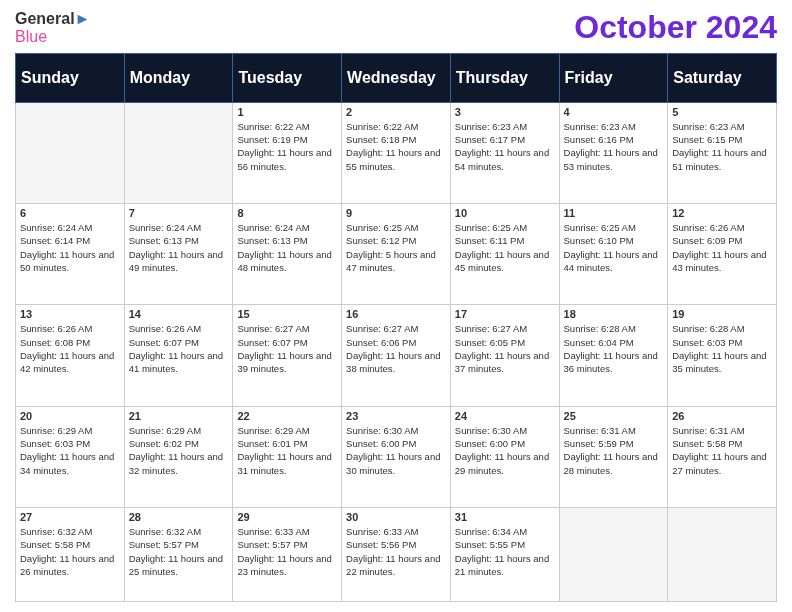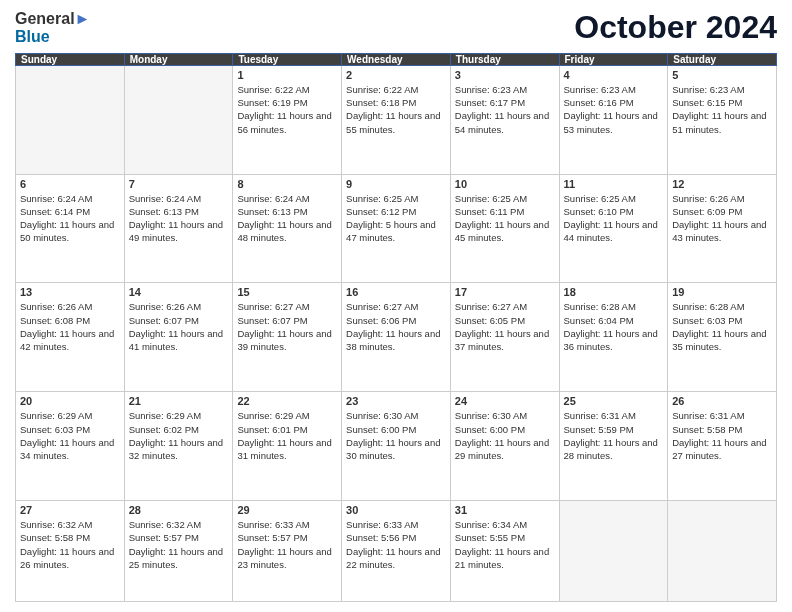--- a/index.html
+++ b/index.html
@@ -27,41 +27,41 @@
       display: flex;
       flex-direction: column;
       align-items: flex-start;
     }
     .header-right {
       text-align: right;
     }
     .month-title {
       font-size: 32px;
       font-weight: bold;
-      color: #0f172a;
+      color: #6d28d9;
       line-height: 1.1;
       text-align: right;
     }
     .location {
       font-size: 13px;
       color: #555;
     }
     .calendar {
       flex: 1;
       border: 1px solid #ccc;
       border-collapse: collapse;
       width: 100%;
       table-layout: fixed;
     }
     .calendar th {
-      background-color: #404040;
+      background-color: #0f172a;
       color: white;
       text-align: left;
-      padding: 0 5px;
-      font-size: 10px;
+      padding: 15px 5px;
+      font-size: 16px;
       font-weight: bold;
       border: 1px solid #3a5fa0;
     }
     .calendar td {
       border: 1px solid #ccc;
       vertical-align: top;
       padding: 3px 4px;
       font-size: 9.5px;
       color: #333;
       height: 80px;
@@ -85,21 +85,21 @@
   </style>
 </head>
 <body>
 
 <div class="page">
   <div class="header">
     <div class="logo">
   <div style="display:flex;align-items:center;gap:2px;">
     <div style="line-height:1.15;">
       <div><span style="font-size:16px;font-weight:bold;color:#333;">General</span><span style="color:#4472C4;font-size:16px;">►</span></div>
-      <div><span style="font-size:16px;font-weight:bold;color:#0369a1;">Blue</span></div>
+      <div><span style="font-size:16px;font-weight:normal;color:#ec4899;">Blue</span></div>
     </div>
   </div>
 </div>
     <div class="header-right">
       <div class="month-title">October 2024</div>
     </div>
   </div>
 
   <table class="calendar">
     <thead>

